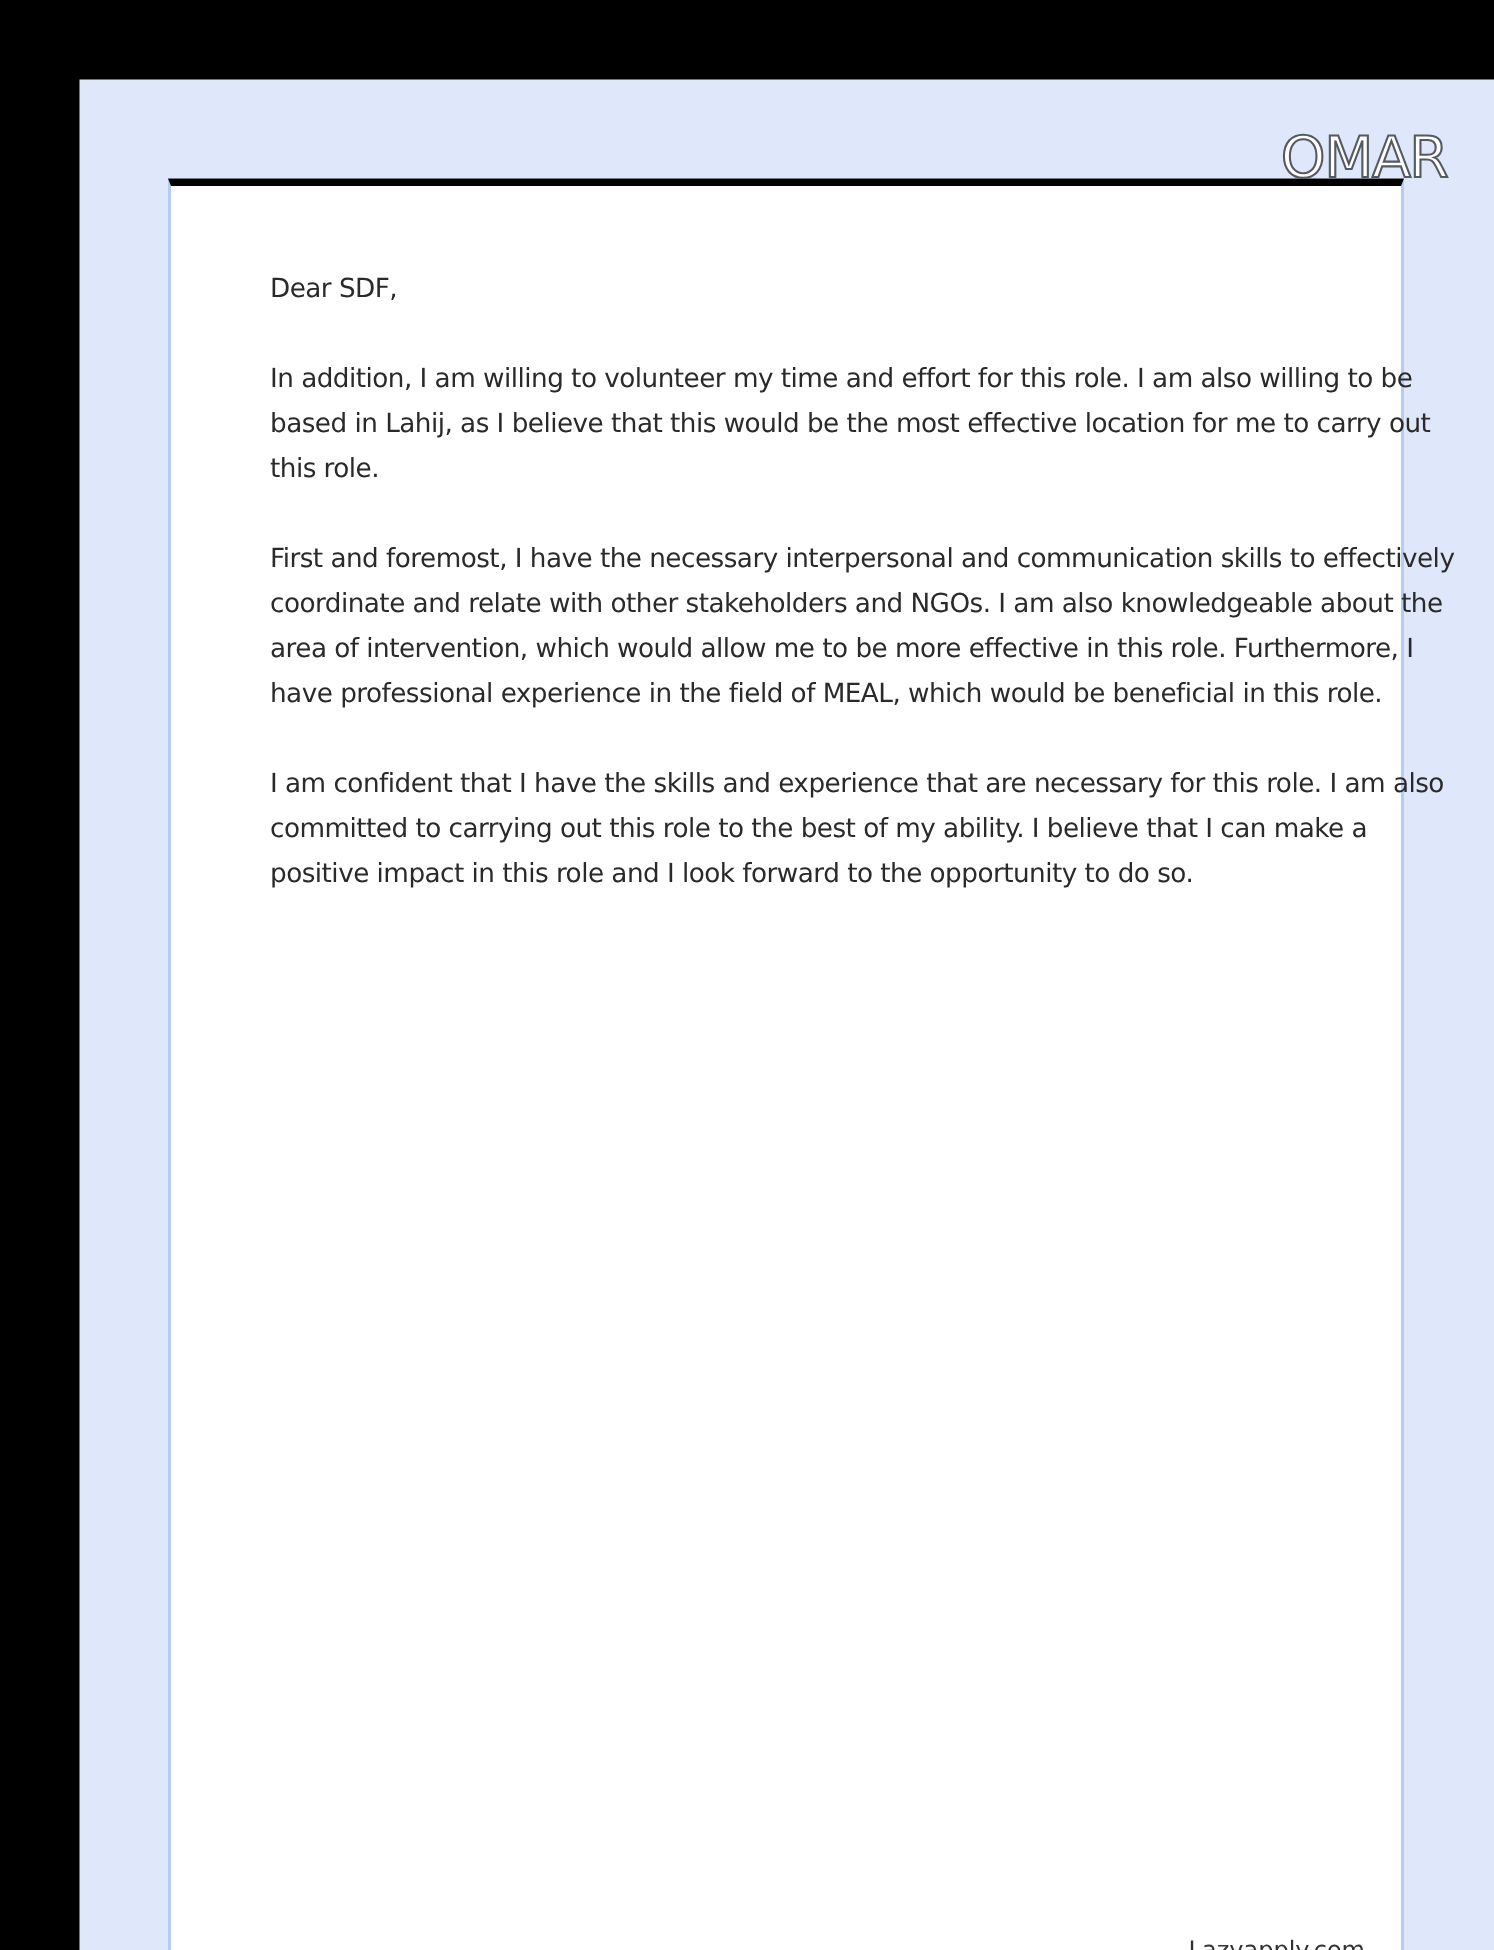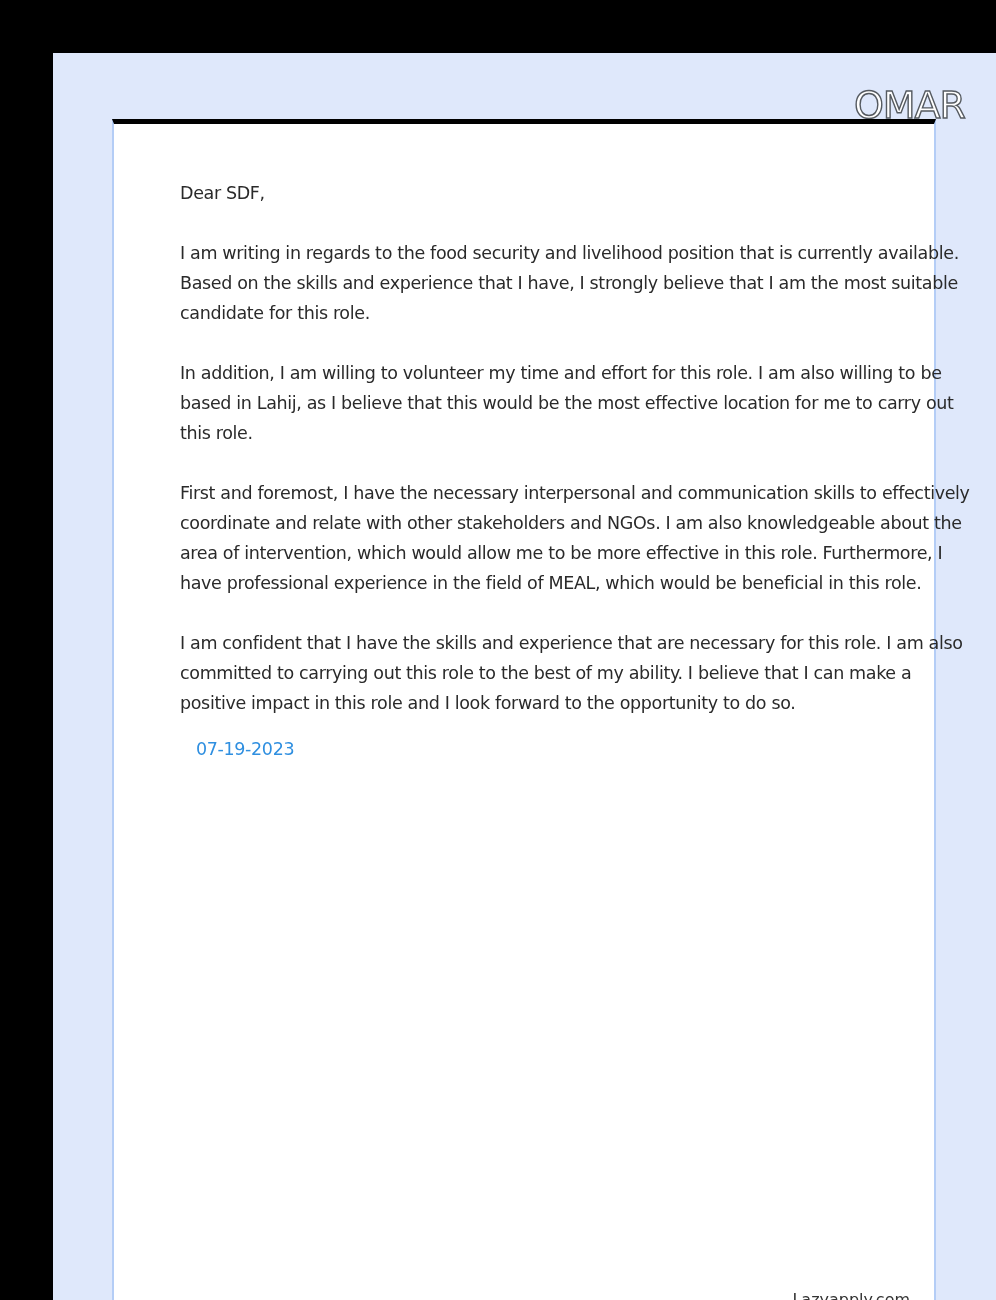--- a/index.html
+++ b/index.html
@@ -70,22 +70,20 @@
   </style>
 </head>
 <body>
 
 <div class="frame">
   <div class="brand-name">OMAR</div>
 
   <div class="page">
     <div class="letter">
       <p>Dear SDF,</p>
-      <p>I am writing in regards to the food security and livelihood position that is currently available. Based on the skills and experience that I have, I strongly believe that I am the most suitable candidate for this role.</p>
       <p>In addition, I am willing to volunteer my time and effort for this role. I am also willing to be based in Lahij, as I believe that this would be the most effective location for me to carry out this role.</p>
       <p>First and foremost, I have the necessary interpersonal and communication skills to effectively coordinate and relate with other stakeholders and NGOs. I am also knowledgeable about the area of intervention, which would allow me to be more effective in this role. Furthermore, I have professional experience in the field of MEAL, which would be beneficial in this role.</p>
       <p class="last">I am confident that I have the skills and experience that are necessary for this role. I am also committed to carrying out this role to the best of my ability. I believe that I can make a positive impact in this role and I look forward to the opportunity to do so.</p>
-      <div class="date">07-19-2023</div>
     </div>
 
     <div class="footer-brand">Lazyapply.com</div>
   </div>
 </div>
 
 </body></html>

